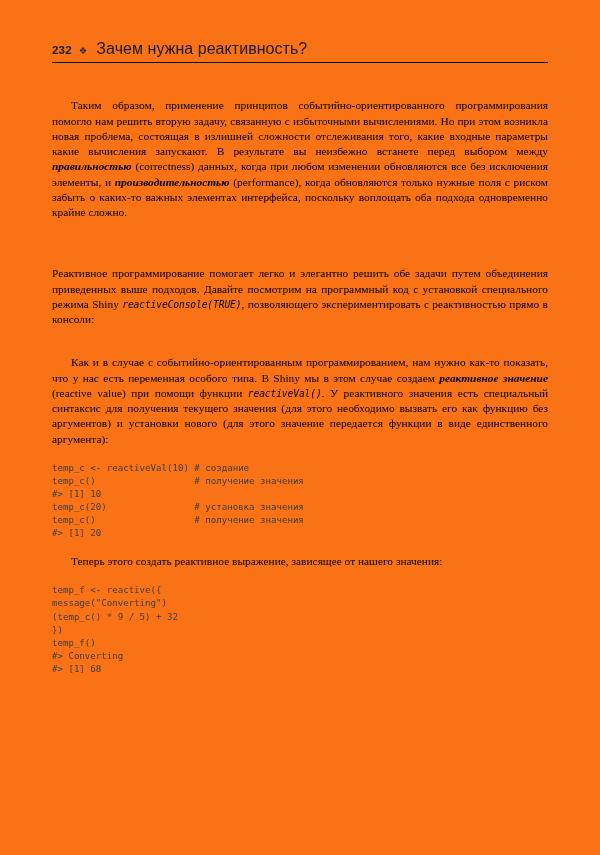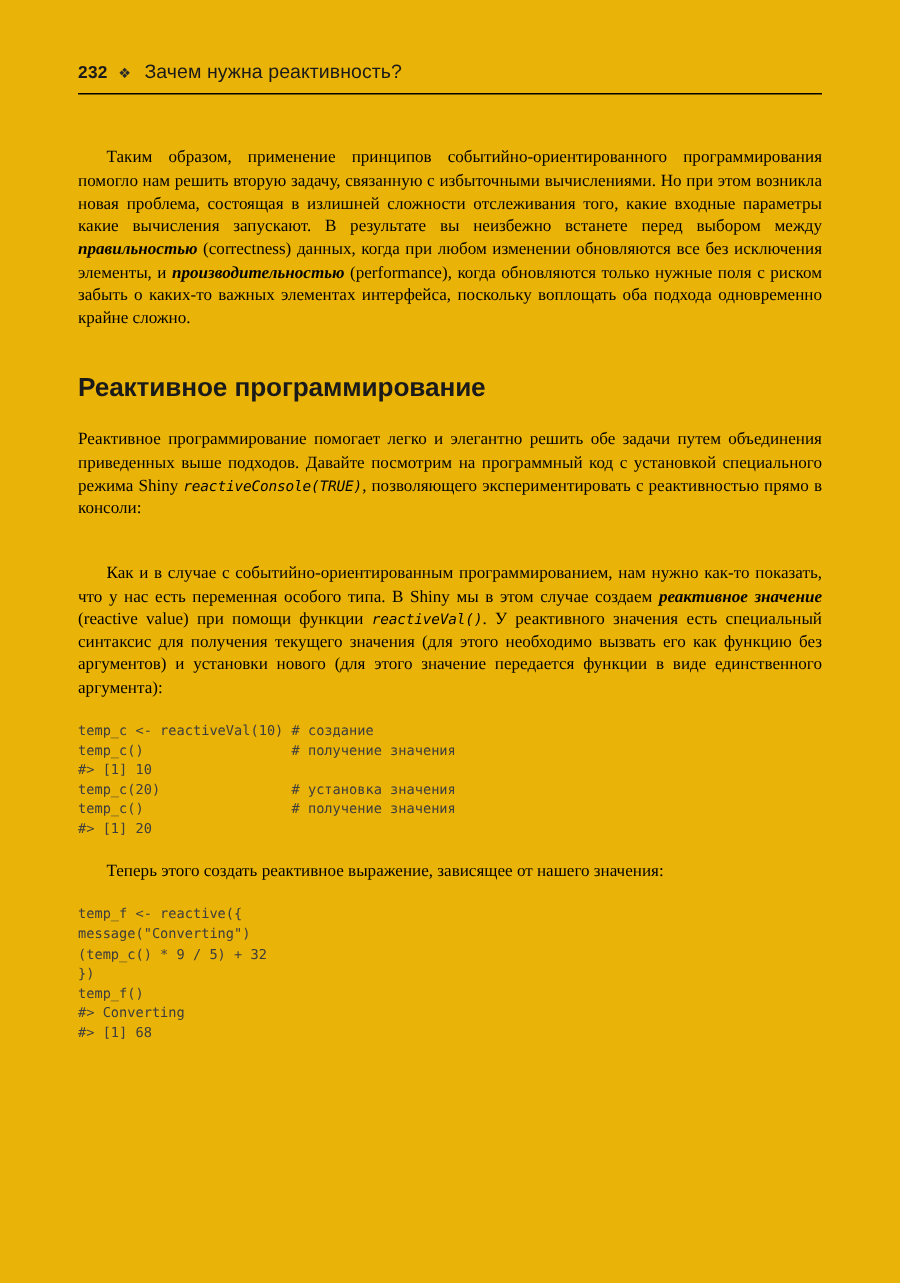--- a/index.html
+++ b/index.html
@@ -5,21 +5,21 @@
 <style>
   html, body {
     margin: 0;
     padding: 0;
     background: #ffffff;
   }
   .page {
     position: relative;
     width: 600px;
     height: 855px;
-    background: #eab308;
+    background: #f97316;
     overflow: hidden;
     box-sizing: border-box;
   }
   .content {
     position: absolute;
     left: 52px;
     top: 0;
     width: 496px;
   }
 
@@ -40,21 +40,21 @@
   .head-glyph {
     font-family: "DejaVu Sans", sans-serif;
     font-size: 9.5px;
     color: #2a2a2a;
     margin-left: 7px;
     position: relative;
     top: -0.5px;
   }
   .head-title {
     font-family: "Liberation Sans", sans-serif;
-    font-size: 13px;
+    font-size: 16px;
     color: #1a1a1a;
     margin-left: 9px;
     letter-spacing: 0.05px;
   }
   .head-rule {
     margin-top: 4px;
     width: 496px;
     height: 1.4px;
     background: #000000;
   }
@@ -129,21 +129,20 @@
       <span class="head-title">Зачем нужна реактивность?</span>
     </div>
     <div class="head-rule"></div>
 
     <div class="sp-code-top"></div>
 
     <div class="sp-after-code-1"></div>
     <p class="body indent"><span>Таким образом, применение принципов событийно-ориентированного программирования помогло нам решить вторую задачу, связанную с избыточными вычислениями. Но при этом возникла новая проблема, состоящая в излишней сложности отслеживания того, какие входные параметры какие вычисления запускают. В результате вы неизбежно встанете перед выбором между </span><span class="it">правильностью</span><span> (correctness) данных, когда при любом изменении обновляются все без исключения элементы, и </span><span class="it">производительностью</span><span> (performance), когда обновляются только нужные поля с риском забыть о каких-то важных элементах интерфейса, поскольку воплощать оба подхода одновременно крайне сложно.</span></p>
 
     <div class="sp-before-h2"></div>
-    <h2 class="section">Реактивное программирование</h2>
 
     <div class="sp-after-h2"></div>
     <p class="body"><span>Реактивное программирование помогает легко и элегантно решить обе задачи путем объединения приведенных выше подходов. Давайте посмотрим на программный код с установкой специального режима Shiny </span><span class="mono-it">reactiveConsole(TRUE)</span><span>, позволяющего экспериментировать с реактивностью прямо в консоли:</span></p>
 
     <div class="sp-before-code-2"></div>
 
     <div class="sp-after-code-2"></div>
     <p class="body indent"><span>Как и в случае с событийно-ориентированным программированием, нам нужно как-то показать, что у нас есть переменная особого типа. В Shiny мы в этом случае создаем </span><span class="it">реактивное значение</span><span> (reactive value) при помощи функции </span><span class="mono-it">reactiveVal()</span><span>. У реактивного значения есть специальный синтаксис для получения текущего значения (для этого необходимо вызвать его как функцию без аргументов) и установки нового (для этого значение передается функции в виде единственного аргумента):</span></p>
 
     <div class="sp-before-code-3"></div>

